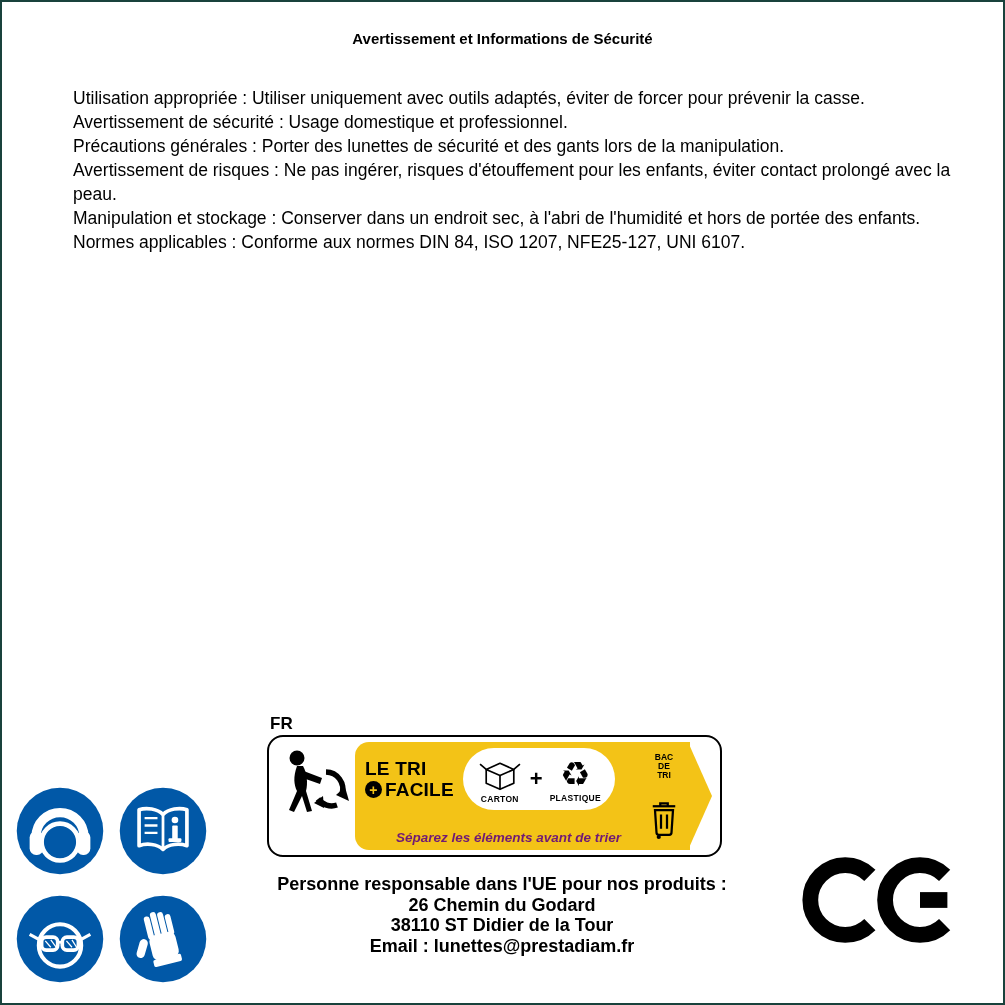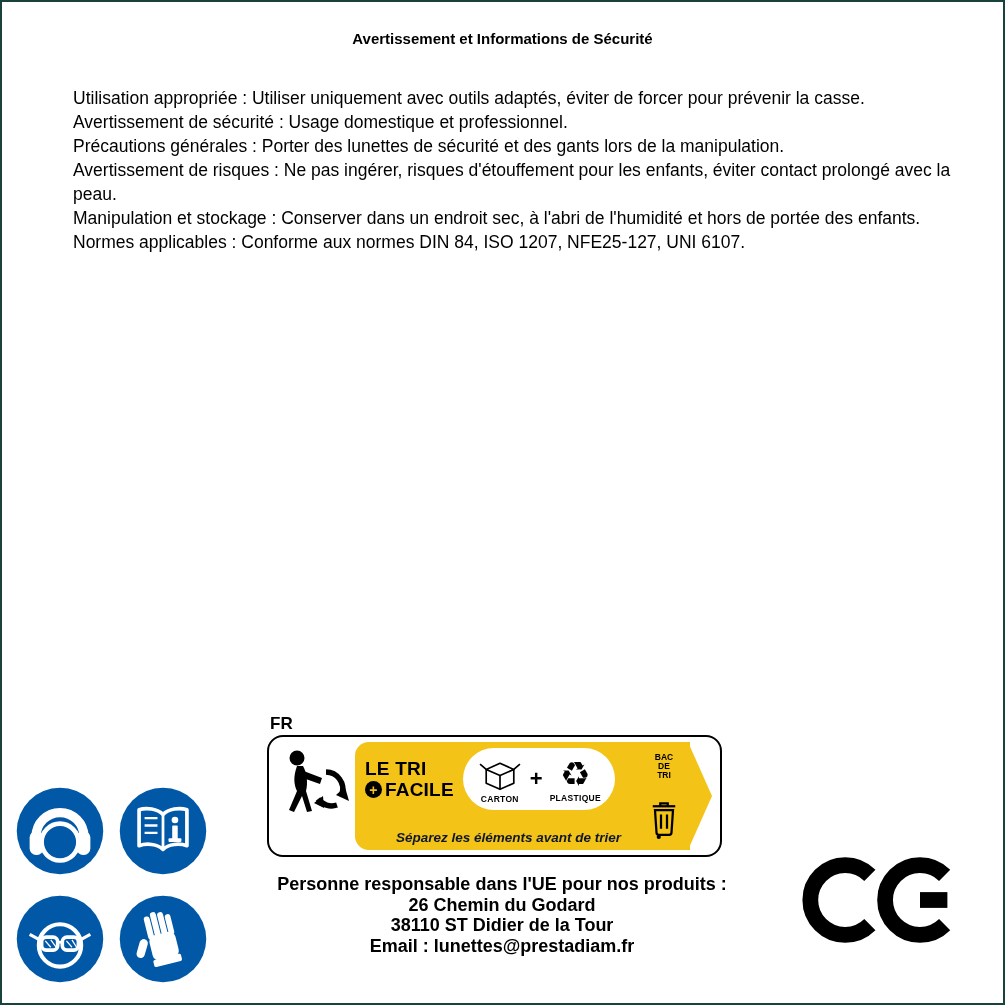--- a/index.html
+++ b/index.html
@@ -63,21 +63,21 @@
   .material-label { font-size: 8.5px; font-weight: 700; letter-spacing: .3px; }
   .mat-plus { font-size: 22px; font-weight: 700; }
   .recycle-glyph { font-size: 34px; line-height: 36px; font-family: "DejaVu Sans", sans-serif; }
   .bin-section {
     position: absolute; right: 0; top: 0; bottom: 0; width: 52px;
     display: flex; flex-direction: column; align-items: center; justify-content: center; gap: 18px;
   }
   .bin-text { font-size: 8.5px; font-weight: 800; line-height: 9px; text-align: center; }
   .tagline {
     position: absolute; left: 28px; right: 56px; bottom: 5px;
-    font-style: italic; font-weight: 700; font-size: 13.5px; color: #0f172a;
+    font-style: italic; font-weight: 700; font-size: 13.5px; color: #701a75;
     text-align: center; white-space: nowrap;
   }
 
   
   .responsible {
     position: absolute; left: 250px; top: 872px; width: 500px;
     text-align: center; font-size: 18px; font-weight: 700; line-height: 20.5px;
   }
 
   

